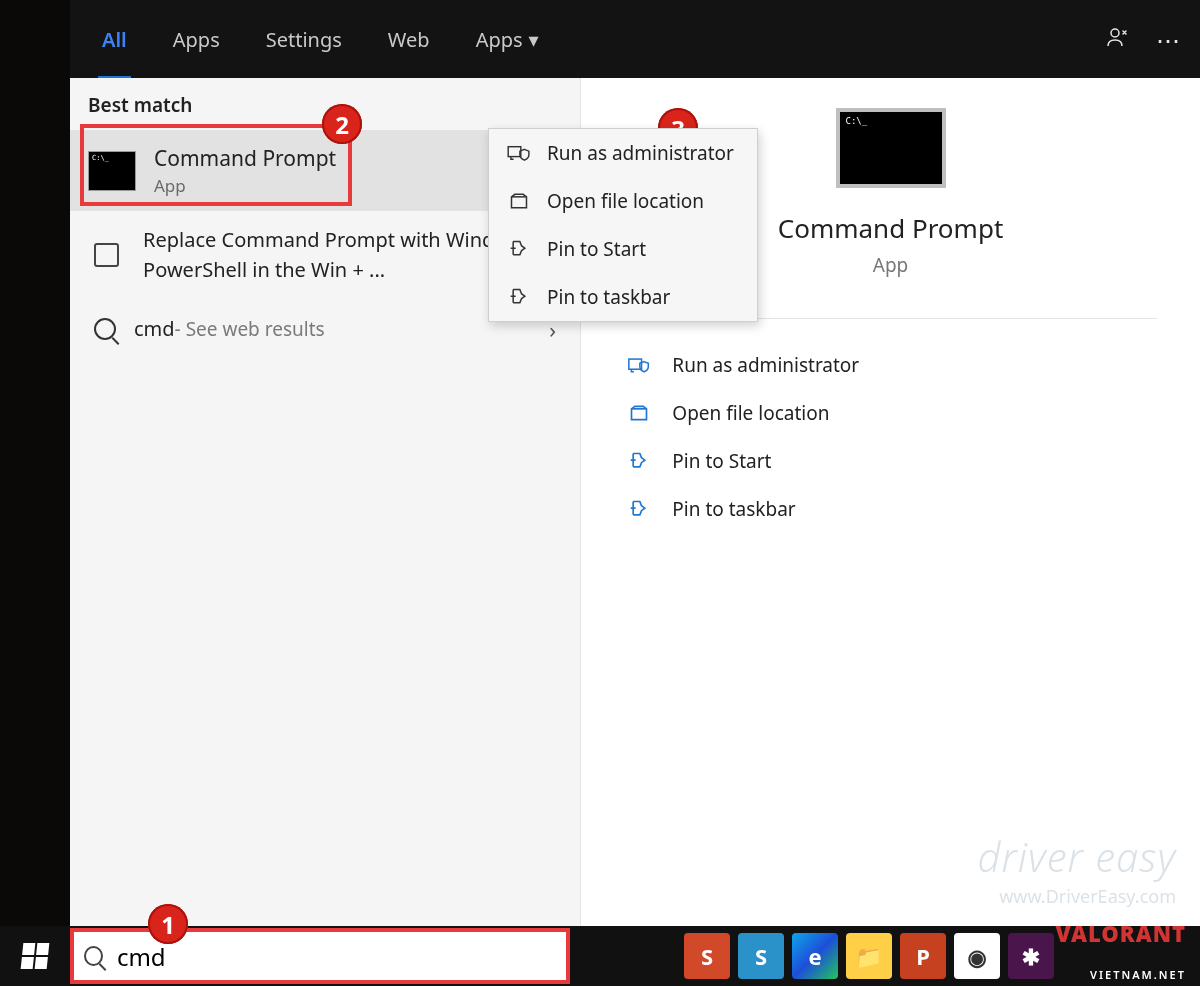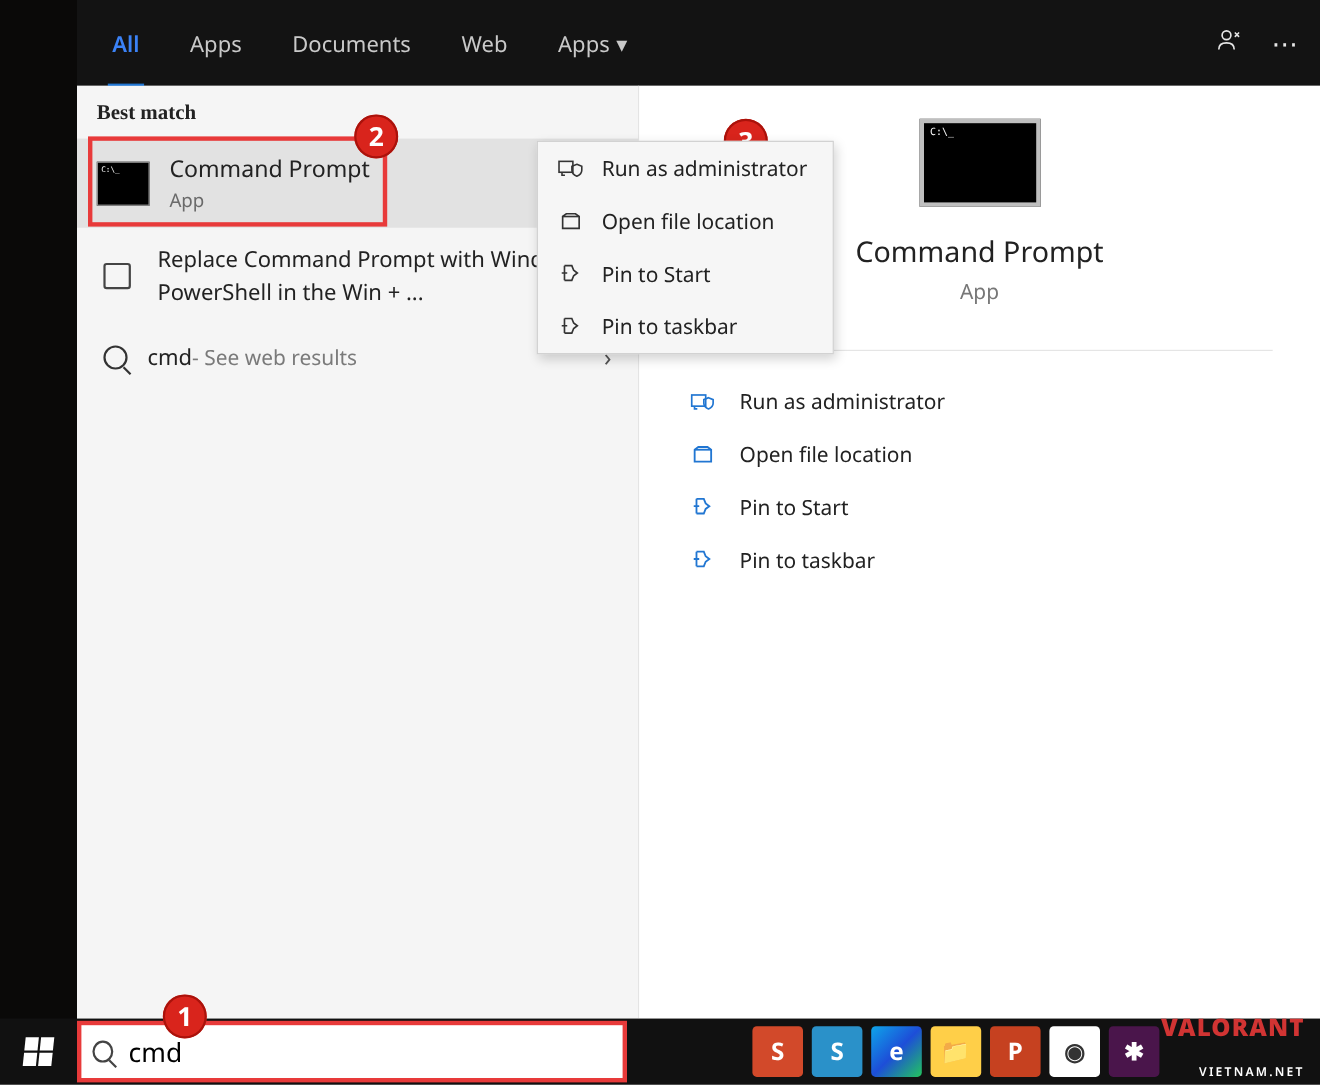--- a/index.html
+++ b/index.html
@@ -16,21 +16,21 @@
   .tab.active::after { content:''; position:absolute; left:0; right:0; bottom:-22px; height:5px; background:#2176d2; }
   .tab .caret { margin-left:6px; }
   .header-right { position:absolute; right:20px; top:0; height:78px; display:flex; align-items:center; gap:26px; }
   .header-icon { color:#e6e6e6; font-size:24px; }
 
   
   .panel-body { flex:1; display:flex; background:#f8f8f8; }
   .left-col { width:510px; background:#f5f5f5; display:flex; flex-direction:column; position:relative; }
   .right-col { flex:1; background:#fff; border-left:1px solid #e4e4e4; display:flex; flex-direction:column; align-items:center; padding-top:30px; position:relative; }
 
-  .section-label { font-size:19px; font-weight:600; color:#222; padding:14px 0 12px 18px;font-family:Liberation Serif, serif; }
+  .section-label { font-size:19px; font-weight:600; color:#222; padding:14px 0 12px 18px; }
   .result-item { display:flex; align-items:center; padding:14px 18px 14px 18px; }
   .result-item.selected { background:#e2e2e2; }
   .cmd-icon { width:48px; height:40px; background:#000; border:1px solid #999; position:relative; margin-right:18px; }
   .cmd-icon::before { content:'C:\\_'; color:#fff; font-size:7px; position:absolute; top:2px; left:3px; font-family:monospace; }
   .result-title { font-size:21px; color:#222; }
   .result-sub { font-size:17px; color:#6a6a6a; margin-top:2px; }
   .settings-icon { width:36px; height:24px; border:2px solid #444; border-radius:3px; margin-right:24px; margin-left:6px; }
   .settings-text { font-size:20px; color:#222; line-height:1.5; }
   .web-row { display:flex; align-items:center; padding:16px 18px; }
   .search-glyph { width:22px; height:22px; border:2px solid #333; border-radius:50%; position:relative; margin-right:18px; margin-left:6px; }
@@ -84,21 +84,21 @@
 </head>
 <body>
 
 <div class="desktop-strip"></div>
 
 <div class="search-panel">
 
   <div class="tabs-header">
     <div class="tab active">All</div>
     <div class="tab">Apps</div>
-    <div class="tab">Documents</div>
+    <div class="tab">Settings</div>
     <div class="tab">Web</div>
     <div class="tab"><span>Apps</span><span class="caret">▾</span></div>
     <div class="header-right">
       <span class="header-icon">
         <svg width="24" height="24" viewBox="0 0 24 24" fill="none" stroke="currentColor" stroke-width="1.5">
             <circle cx="9" cy="8" r="4"></circle>
             <path d="M2 21c0-4 3-6 7-6s7 2 7 6"></path>
             <path d="M17 6l3 3m0-3l-3 3" stroke-linecap="round"></path>
           </svg>
       </span>
@@ -167,20 +167,24 @@
         <div class="action-row">
           <span class="action-ic">
               <svg width="20" height="20" viewBox="0 0 24 24" fill="none" stroke="currentColor" stroke-width="2">
                 <path d="M5 3h8l2 5 4 3-4 3-2 5H5M5 3v16M2 11h6"></path>
               </svg>
             </span>
           <span>Pin to taskbar</span>
         </div>
       </div>
 
+      <div class="wm">
+        <div class="wm-main">driver easy</div>
+        <div class="wm-sub">www.DriverEasy.com</div>
+      </div>
     </div>
   </div>
 
   <div class="ctx-menu">
     <div class="ctx-item">
       <span class="ctx-icon">
           <svg width="24" height="18" viewBox="0 0 26 20" fill="none" stroke="#333" stroke-width="1.6">
             <rect x="1" y="3" width="14" height="11"></rect>
             <path d="M4 14v3h3"></path>
             <path d="M19 6l5 2v4c0 3-2.5 5-5 6-2.5-1-5-3-5-6V8z"></path>

